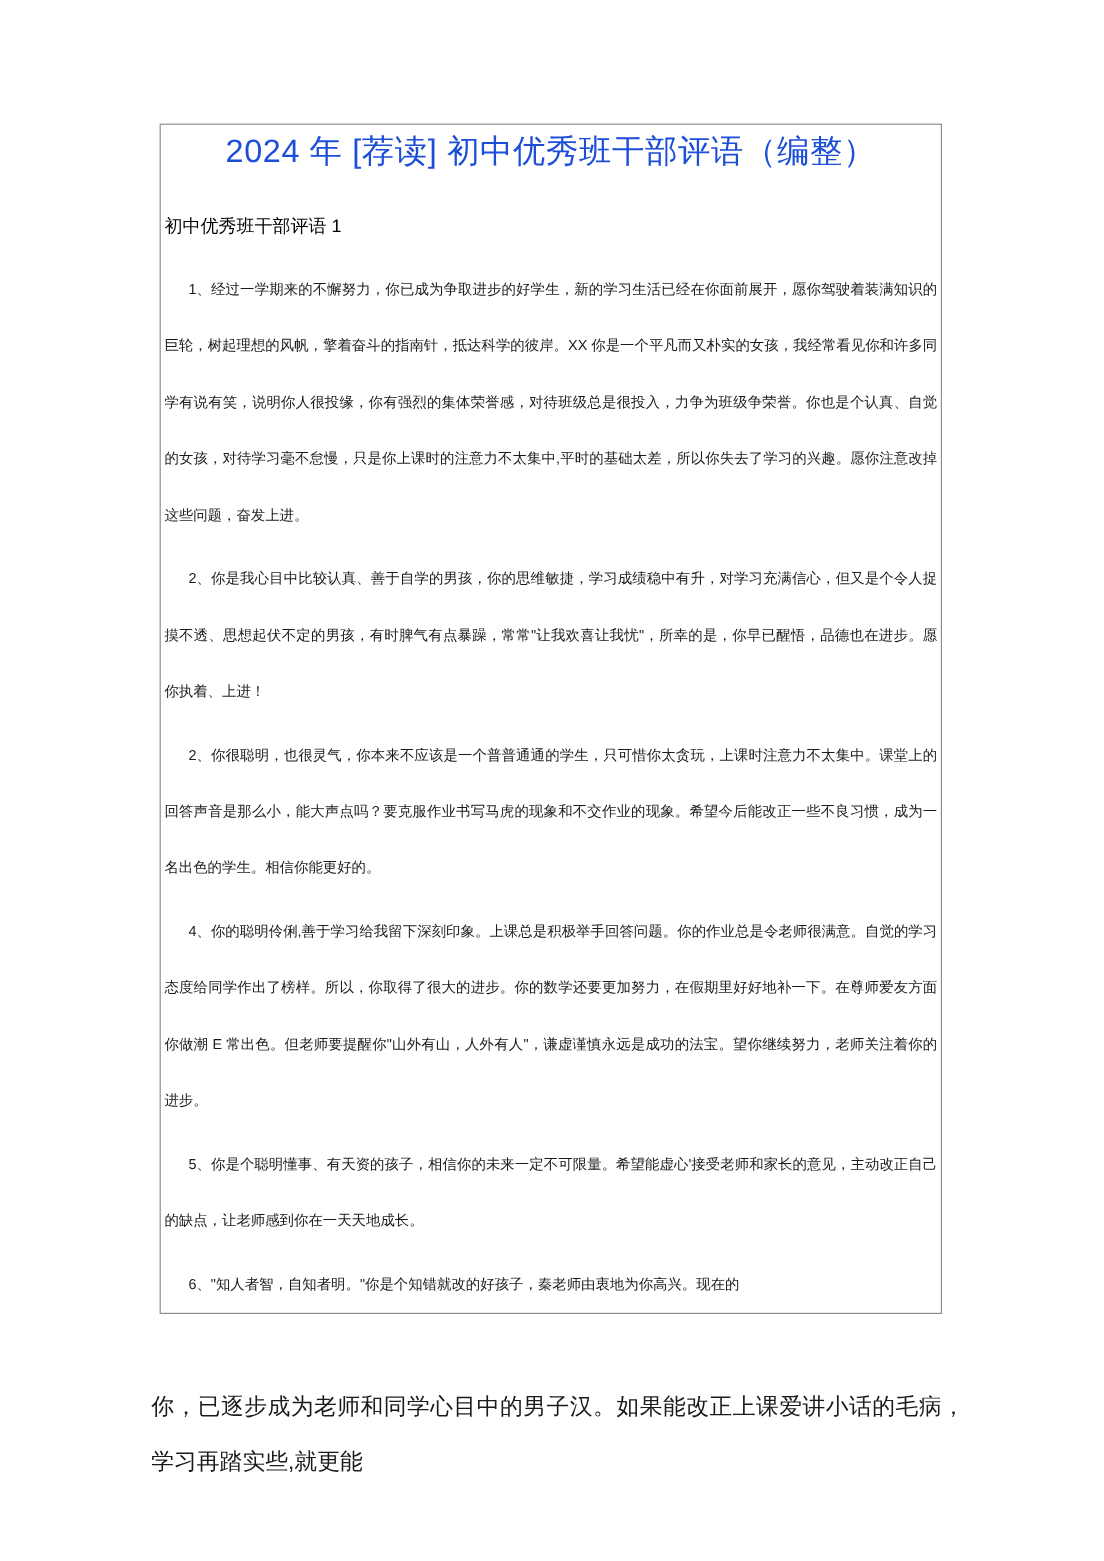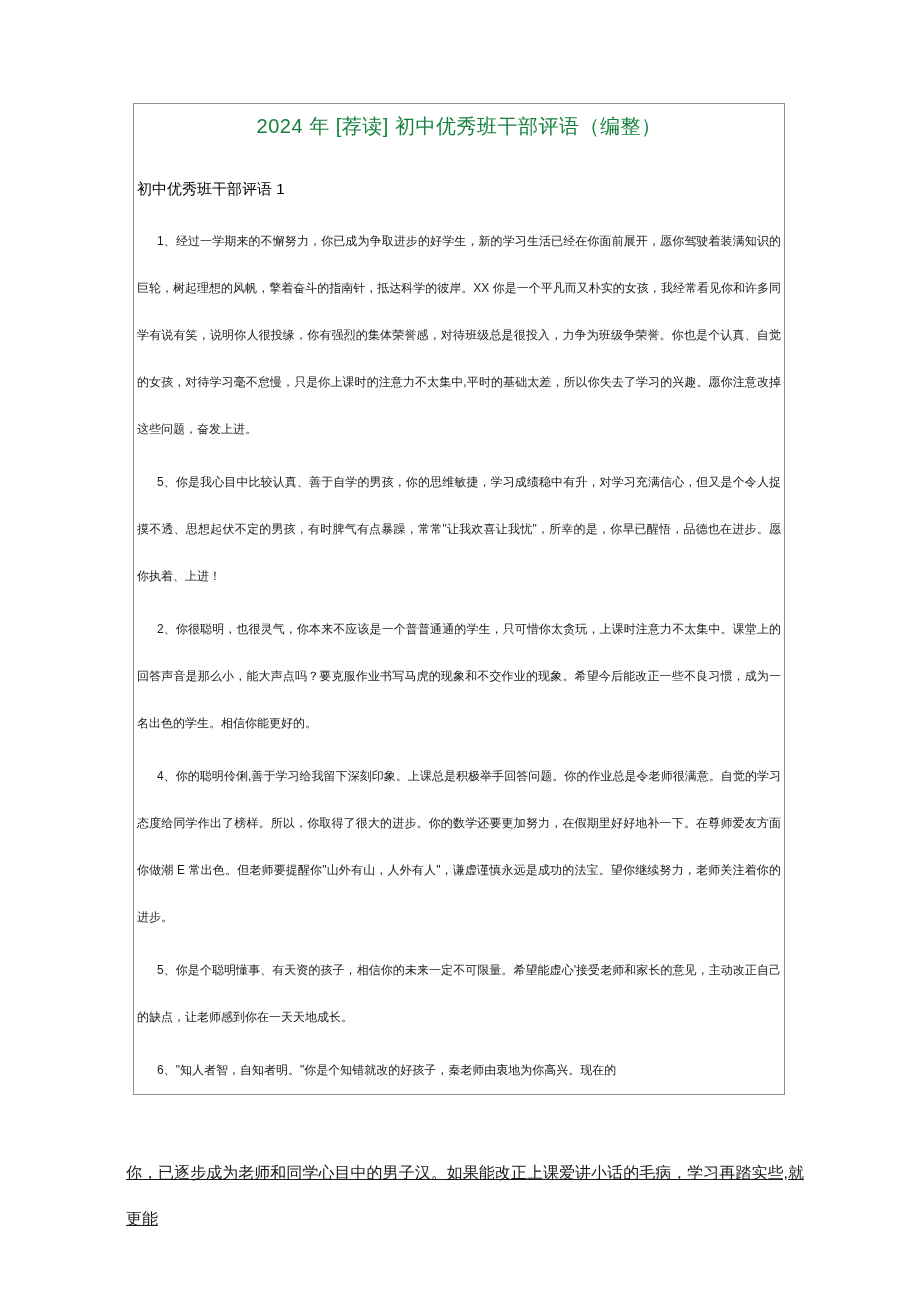--- a/index.html
+++ b/index.html
@@ -19,24 +19,24 @@
     position: absolute;
     left: 133px;
     top: 103px;
     width: 652px;
     box-sizing: border-box;
     border: 1px solid #8f8f8f;
     background: #ffffff;
     padding: 2px 3px 0 3px;
   }
   .doc-title {
-    font-size: 20px;
+    font-size: 27px;
     line-height: 40px;
     text-align: center;
-    color: #15803d;
+    color: #1d4ed8;
     font-weight: 400;
     letter-spacing: 0.5px;
     white-space: nowrap;
   }
   .doc-subtitle {
     margin-top: 20px;
     font-size: 15px;
     line-height: 46px;
     color: #000000;
   }
@@ -46,41 +46,40 @@
     line-height: 47px;
     color: #1a1a1a;
     text-align: justify;
     text-indent: 20px;
   }
   .overflow-line {
     position: absolute;
     left: 126px;
     top: 1150px;
     width: 678px;
-    font-size: 16px;
+    font-size: 19px;
     line-height: 46px;
     color: #1a1a1a;
     text-align: justify;
-    text-decoration: underline;
   }
 </style>
 </head>
 <body>
 
 <div class="page">
 
   <div class="doc-box">
 
     <div class="doc-title">2024 年 [荐读] 初中优秀班干部评语（编整）</div>
 
     <div class="doc-subtitle">初中优秀班干部评语 1</div>
 
     <div class="doc-paragraphs">
       <p>1、经过一学期来的不懈努力，你已成为争取进步的好学生，新的学习生活已经在你面前展开，愿你驾驶着装满知识的巨轮，树起理想的风帆，擎着奋斗的指南针，抵达科学的彼岸。XX 你是一个平凡而又朴实的女孩，我经常看见你和许多同学有说有笑，说明你人很投缘，你有强烈的集体荣誉感，对待班级总是很投入，力争为班级争荣誉。你也是个认真、自觉的女孩，对待学习毫不怠慢，只是你上课时的注意力不太集中,平时的基础太差，所以你失去了学习的兴趣。愿你注意改掉这些问题，奋发上进。</p>
-      <p>5、你是我心目中比较认真、善于自学的男孩，你的思维敏捷，学习成绩稳中有升，对学习充满信心，但又是个令人捉摸不透、思想起伏不定的男孩，有时脾气有点暴躁，常常"让我欢喜让我忧"，所幸的是，你早已醒悟，品德也在进步。愿你执着、上进！</p>
+      <p>2、你是我心目中比较认真、善于自学的男孩，你的思维敏捷，学习成绩稳中有升，对学习充满信心，但又是个令人捉摸不透、思想起伏不定的男孩，有时脾气有点暴躁，常常"让我欢喜让我忧"，所幸的是，你早已醒悟，品德也在进步。愿你执着、上进！</p>
       <p>2、你很聪明，也很灵气，你本来不应该是一个普普通通的学生，只可惜你太贪玩，上课时注意力不太集中。课堂上的回答声音是那么小，能大声点吗？要克服作业书写马虎的现象和不交作业的现象。希望今后能改正一些不良习惯，成为一名出色的学生。相信你能更好的。</p>
       <p>4、你的聪明伶俐,善于学习给我留下深刻印象。上课总是积极举手回答问题。你的作业总是令老师很满意。自觉的学习态度给同学作出了榜样。所以，你取得了很大的进步。你的数学还要更加努力，在假期里好好地补一下。在尊师爱友方面你做潮 E 常出色。但老师要提醒你"山外有山，人外有人"，谦虚谨慎永远是成功的法宝。望你继续努力，老师关注着你的进步。</p>
       <p>5、你是个聪明懂事、有天资的孩子，相信你的未来一定不可限量。希望能虚心'接受老师和家长的意见，主动改正自己的缺点，让老师感到你在一天天地成长。</p>
       <p>6、"知人者智，自知者明。"你是个知错就改的好孩子，秦老师由衷地为你高兴。现在的</p>
     </div>
 
   </div>
 
   <div class="overflow-line">你，已逐步成为老师和同学心目中的男子汉。如果能改正上课爱讲小话的毛病，学习再踏实些,就更能</div>
 

